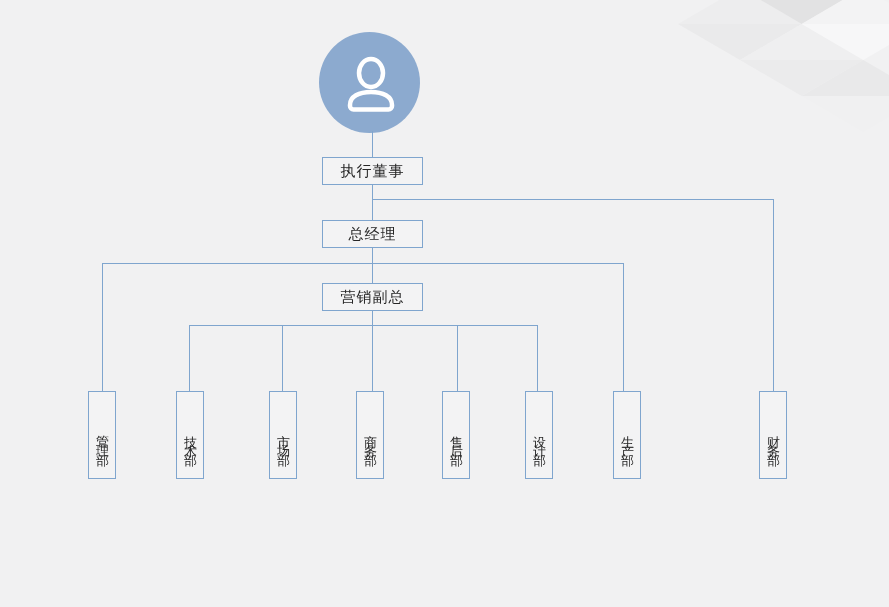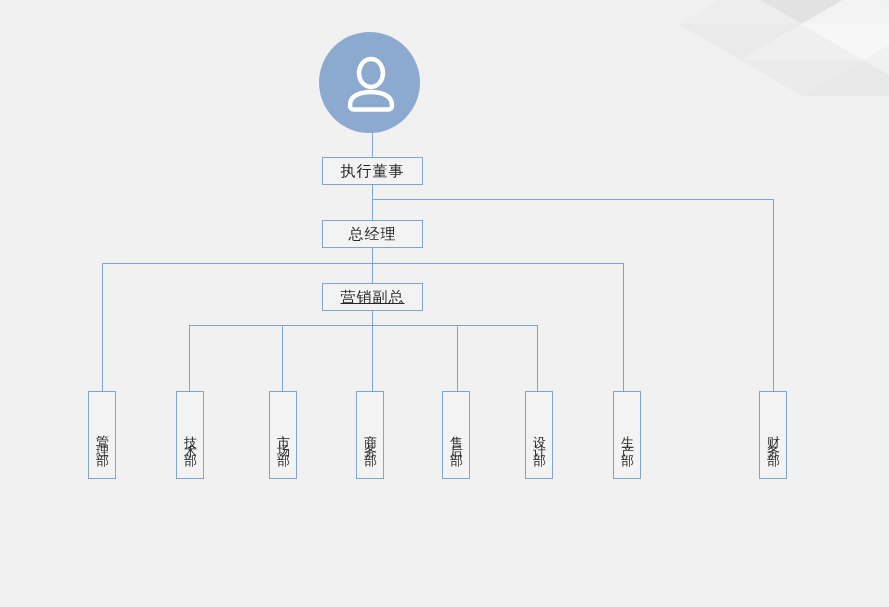--- a/index.html
+++ b/index.html
@@ -42,21 +42,21 @@
   .h-l3{left:189px;top:325px;width:349px;}
   
   .node{
     position:absolute;left:322px;width:101px;height:28px;
     box-sizing:border-box;border:1px solid #7fa5ce;background:#f3f3f4;
     display:flex;align-items:center;justify-content:center;
     font-size:15px;letter-spacing:1px;color:#262626;
   }
   .n1{top:157px;}
   .n2{top:220px;}
-  .n3{top:283px;text-decoration:underline;}
+  .n3{top:283px;}
   
   .dept{
     position:absolute;top:391px;width:28px;height:88px;
     box-sizing:border-box;border:1px solid #7fa5ce;background:#f3f3f4;
     display:flex;align-items:center;justify-content:center;
   }
   .dept span{
     writing-mode:vertical-lr;
     text-orientation:upright;
     font-size:13px;letter-spacing:9px;color:#262626;

